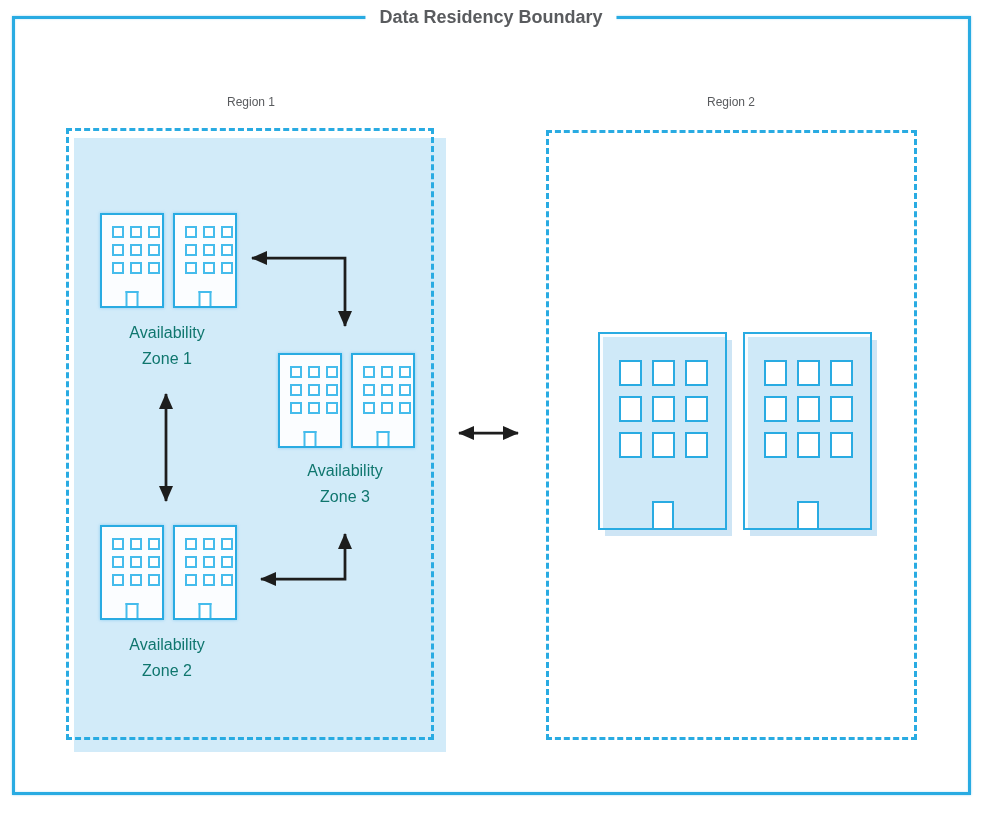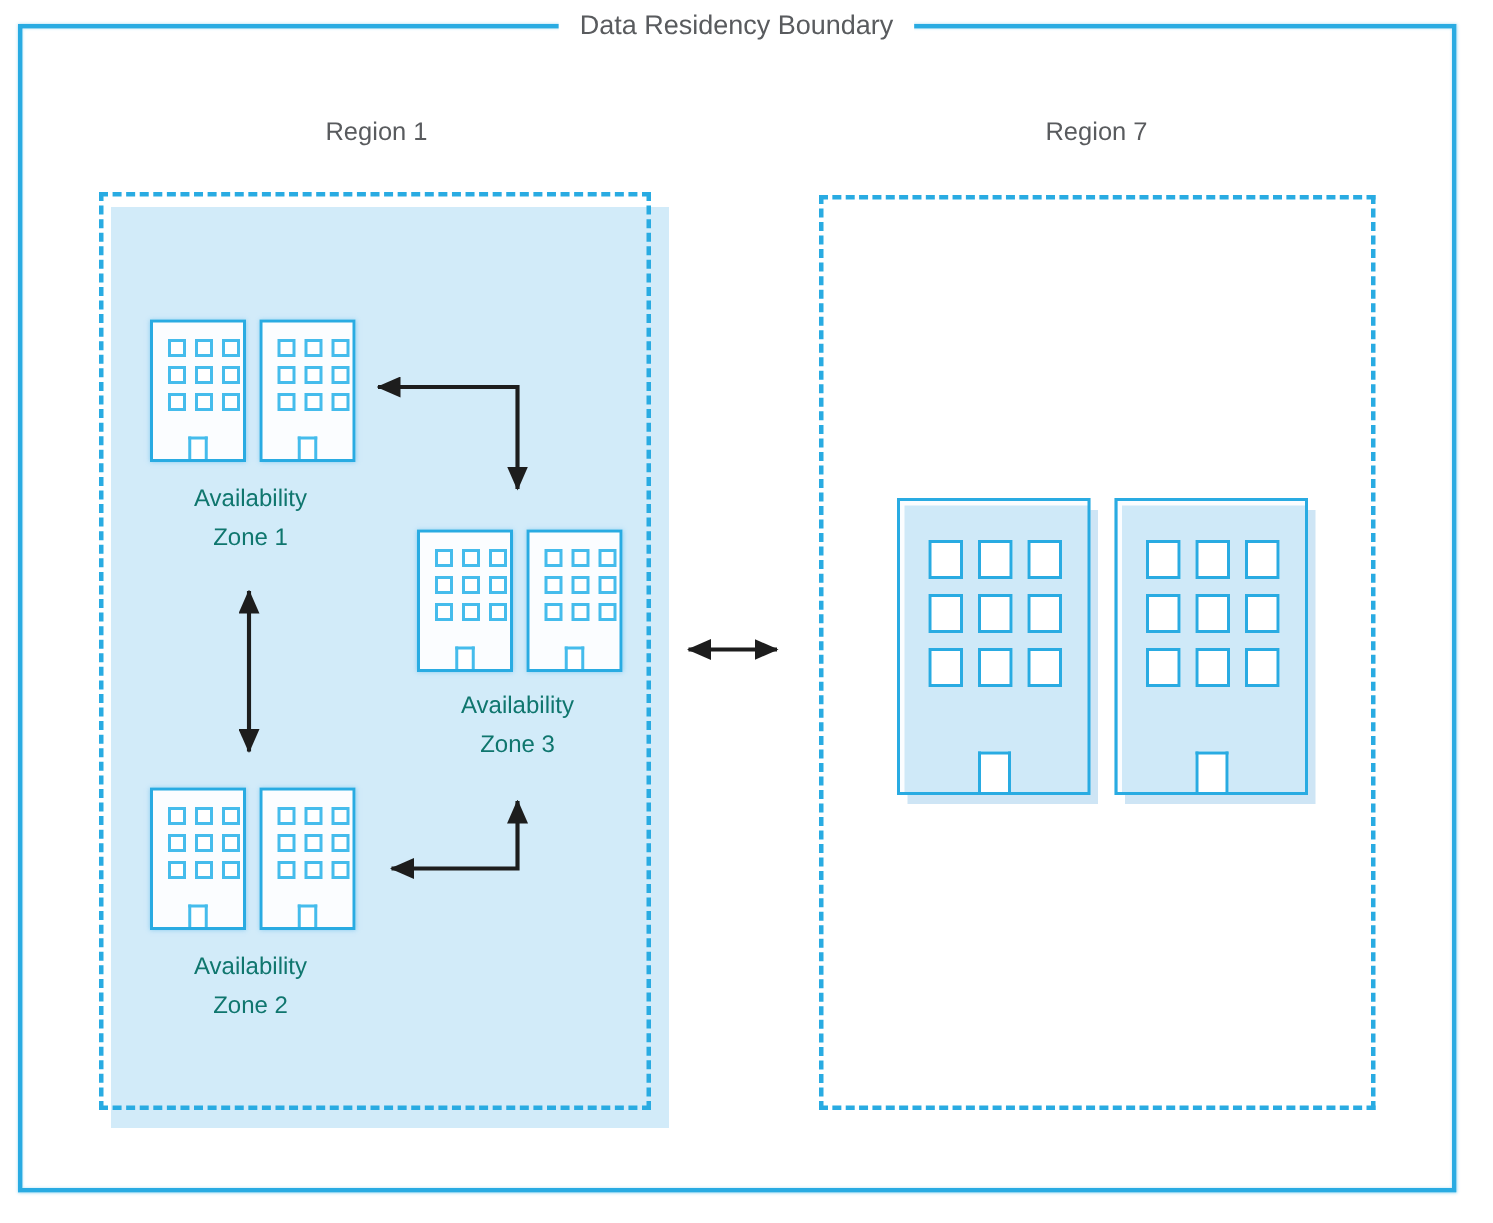--- a/index.html
+++ b/index.html
@@ -26,29 +26,31 @@
   }
   .title {
     position: absolute;
     top: 17px; left: 491px;
     transform: translate(-50%, -50%);
     background: #ffffff;
     padding: 0 14px;
     font-size: 18px;
     color: #595B5E;
     white-space: nowrap;
+    font-weight: bold;
   }
 
   
   .region-label {
     position: absolute;
-    font-size: 17px;
+    font-size: 12px;
     color: #595B5E;
     text-align: center;
     width: 370px;
+    margin-top: 17px;
   }
   .region-label.r1 { left: 66px;  top: 78px; }
   .region-label.r2 { left: 546px; top: 78px; }
 
   
   .region1-fill {
     position: absolute;
     left: 74px; top: 138px;
     width: 372px; height: 614px;
     background: #D2EBF9;
@@ -152,21 +154,21 @@
 </style>
 </head>
 <body>
 
 <div class="canvas">
 
   <div class="outer-box"></div>
   <div class="title">Data Residency Boundary</div>
 
   <div class="region-label r1">Region 1</div>
-  <div class="region-label r2">Region 7</div>
+  <div class="region-label r2">Region 2</div>
 
   <div class="region1-fill"></div>
   <div class="region-dash region1-dash"></div>
   <div class="region-dash region2-dash"></div>
 
   <div class="bldg-row" style="left:100px; top:213px;">
     <div class="bldg sm">
         <div class="windows">
           <div class="win"></div>
           <div class="win"></div>

